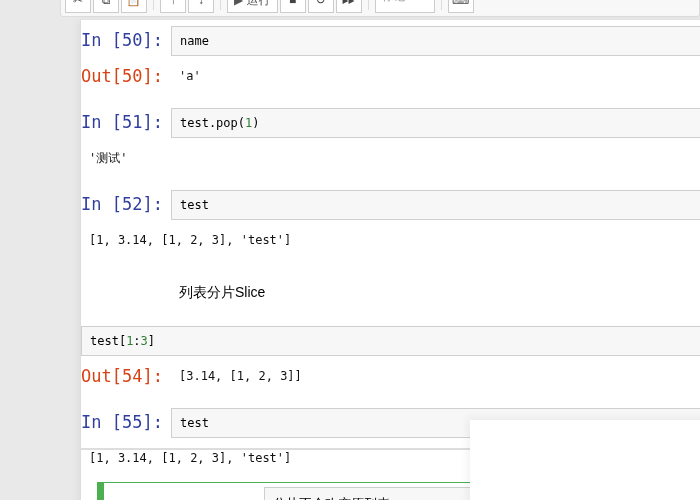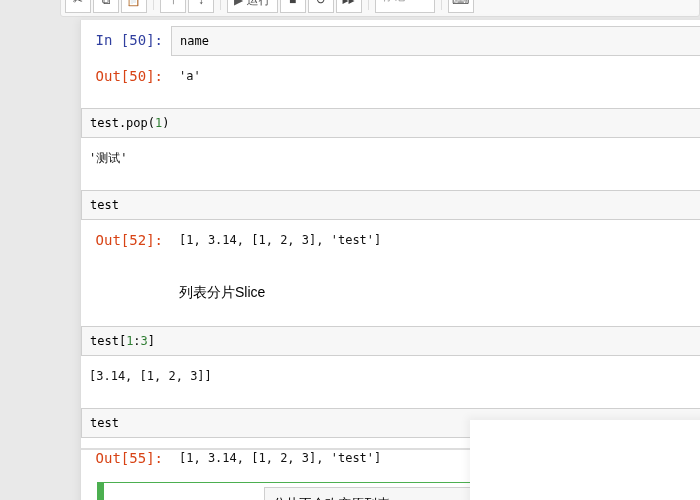--- a/index.html
+++ b/index.html
@@ -59,24 +59,24 @@
     padding: 4px 0;
   }
 
   .cell {
     display: flex;
     padding: 2px 0;
     margin-bottom: 2px;
   }
   .prompt {
     width: 90px;
-    text-align: right;
+    text-align: left;
     padding-right: 8px;
     font-family: Menlo, Consolas, monospace;
-    font-size: 14px;
+    font-size: 17px;
     line-height: 28px;
     color: #303F9F;
     flex-shrink: 0;
   }
   .prompt.out { color: #D84315; }
   .inbox {
     flex: 1;
     border: 1px solid #cfcfcf;
     background: #f7f7f7;
     padding: 6px 8px;
@@ -173,51 +173,53 @@
   <div class="cell">
     <div class="prompt in-label"><span class="in">In </span> [<span>50</span>]:</div>
     <div class="inbox code">name</div>
   </div>
   <div class="cell">
     <div class="prompt out out-label"><span class="o">Out</span>[<span>50</span>]:</div>
     <div class="outtext">'a'</div>
   </div>
 
   <div class="cell" style="margin-top:14px;">
+    <div class="prompt in-label"><span class="in">In </span> [<span>51</span>]:</div>
     <div class="inbox code"><span>test.pop(</span><span class="tok-num">1</span><span>)</span></div>
   </div>
   <div class="cell">
     <div class="outtext">'测试'</div>
   </div>
 
   <div class="cell" style="margin-top:14px;">
+    <div class="prompt in-label"><span class="in">In </span> [<span>52</span>]:</div>
     <div class="inbox code">test</div>
   </div>
   <div class="cell">
-    <div class="prompt out out-label"><span class="o">Out</span>[<span>52</span>]:</div>
     <div class="outtext">[1, 3.14, [1, 2, 3], 'test']</div>
   </div>
 
   <div class="cell" style="margin-top:18px;">
     <div class="prompt"></div>
     <div class="mdtext">列表分片Slice</div>
   </div>
 
   <div class="cell" style="margin-top:14px;">
     <div class="inbox code"><span>test[</span><span class="tok-num">1</span><span>:</span><span class="tok-num">3</span><span>]</span></div>
   </div>
   <div class="cell">
+    <div class="prompt out out-label"><span class="o">Out</span>[<span>54</span>]:</div>
     <div class="outtext">[3.14, [1, 2, 3]]</div>
   </div>
 
   <div class="cell" style="margin-top:14px;">
+    <div class="prompt in-label"><span class="in">In </span> [<span>55</span>]:</div>
     <div class="inbox code">test</div>
   </div>
   <div class="cell">
-    <div class="prompt out out-label"><span class="o">Out</span>[<span>55</span>]:</div>
     <div class="outtext">[1, 3.14, [1, 2, 3], 'test']</div>
   </div>
 
   <div class="selected-cell">
     <div class="runbar"></div>
     <div class="prompt-spacer"></div>
     <div class="mdbox">分片不会改变原列表</div>
   </div>
 
 </div>

